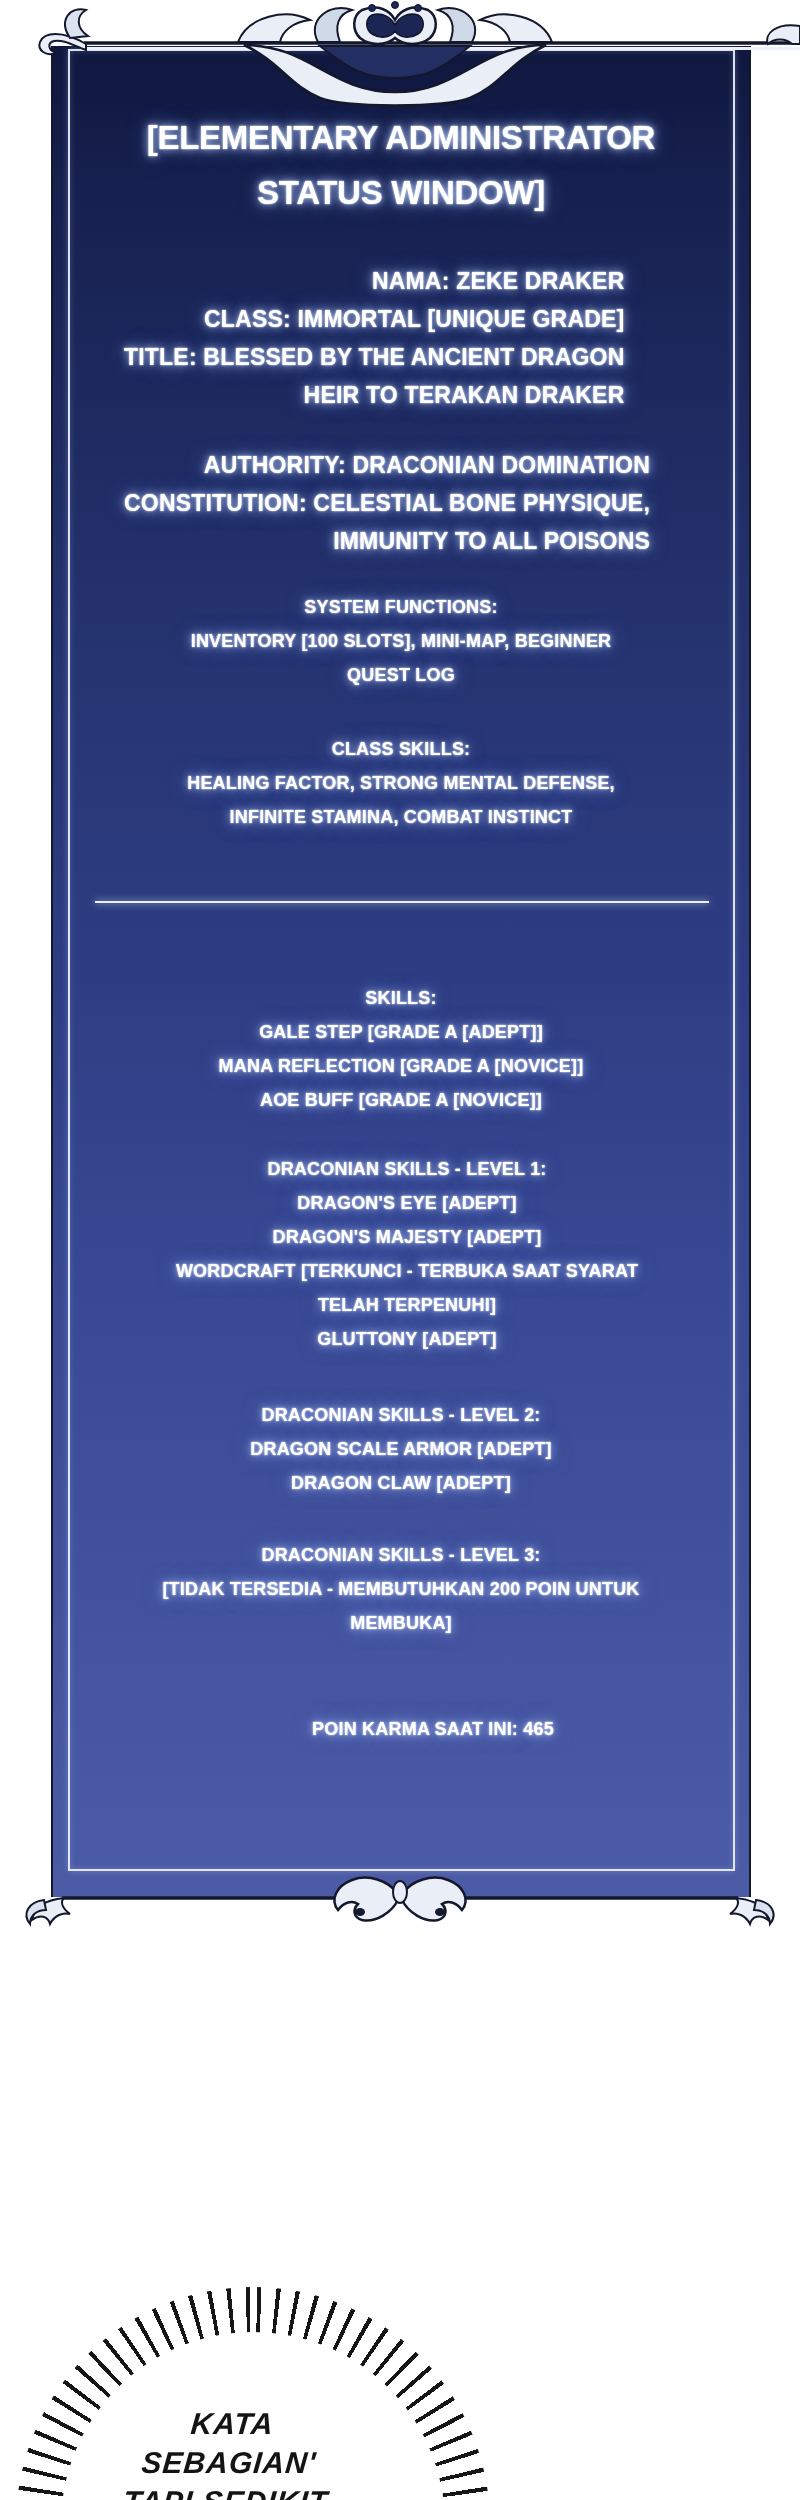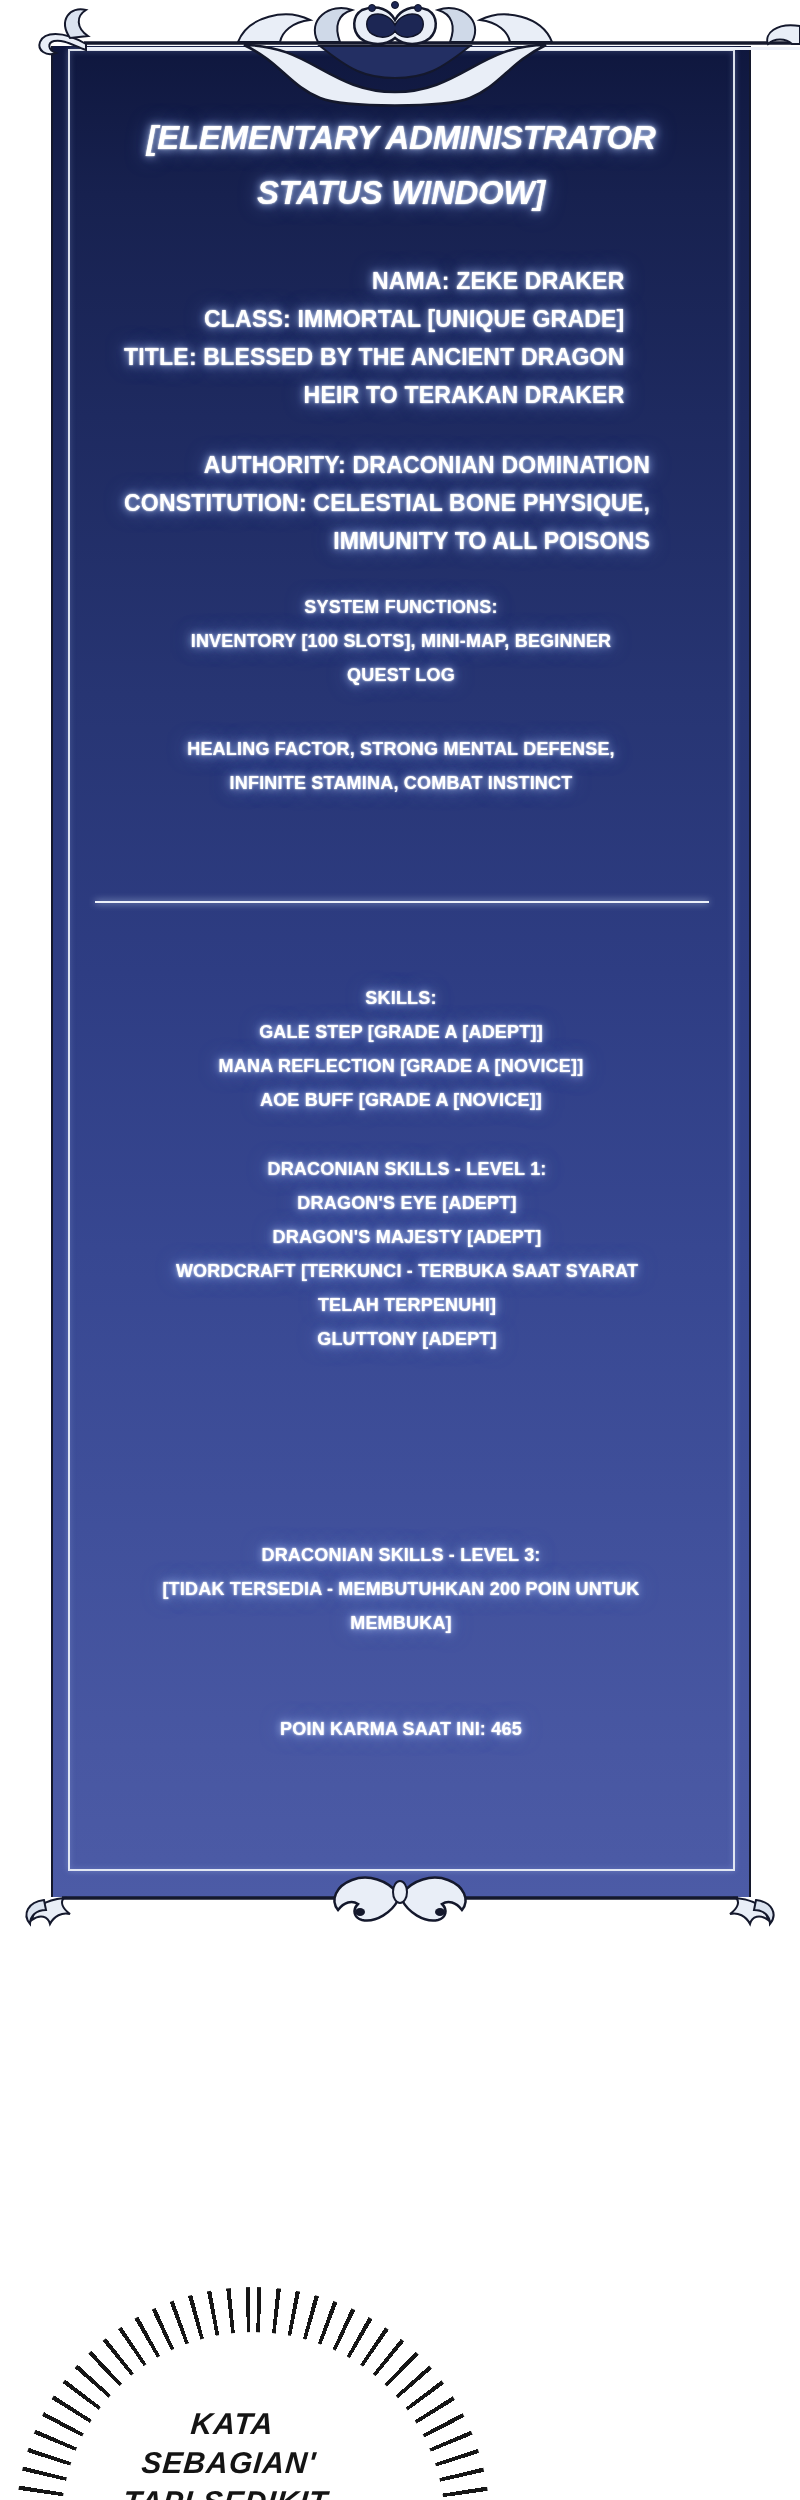--- a/index.html
+++ b/index.html
@@ -52,21 +52,21 @@
     color:#141414;font-style:italic;font-weight:bold;font-size:30px;line-height:39px;
     letter-spacing:1px;transform:skewX(-5deg);
   }
 </style>
 </head>
 <body>
 
 <div class="panel">
   <div class="inner-border"></div>
 
-  <div class="sw-block sw-title" style="top:64px;font-style:italic;">
+  <div class="sw-block sw-title" style="top:64px;">
     <div>[ELEMENTARY ADMINISTRATOR</div>
     <div>STATUS WINDOW]</div>
   </div>
 
   <div class="sw-block sw-id left" style="top:216px;">
     <div>NAMA: ZEKE DRAKER</div>
     <div>CLASS: IMMORTAL [UNIQUE GRADE]</div>
     <div>TITLE: BLESSED BY THE ANCIENT DRAGON</div>
     <div>HEIR TO TERAKAN DRAKER</div>
   </div>
@@ -77,20 +77,21 @@
     <div>IMMUNITY TO ALL POISONS</div>
   </div>
 
   <div class="sw-block" style="top:544px;">
     <div>SYSTEM FUNCTIONS:</div>
     <div>INVENTORY [100 SLOTS], MINI-MAP, BEGINNER</div>
     <div>QUEST LOG</div>
   </div>
 
   <div class="sw-block" style="top:686px;">
+    <div>CLASS SKILLS:</div>
     <div>HEALING FACTOR, STRONG MENTAL DEFENSE,</div>
     <div>INFINITE STAMINA, COMBAT INSTINCT</div>
   </div>
 
   <div class="divider"></div>
 
   <div class="sw-block" style="top:935px;">
     <div>SKILLS:</div>
     <div>GALE STEP [GRADE A [ADEPT]]</div>
     <div>MANA REFLECTION [GRADE A [NOVICE]]</div>
@@ -99,28 +100,33 @@
 
   <div class="sw-block" style="top:1106px;margin-left:6px;">
     <div>DRACONIAN SKILLS - LEVEL 1:</div>
     <div>DRAGON'S EYE [ADEPT]</div>
     <div>DRAGON'S MAJESTY [ADEPT]</div>
     <div>WORDCRAFT [TERKUNCI - TERBUKA SAAT SYARAT</div>
     <div>TELAH TERPENUHI]</div>
     <div>GLUTTONY [ADEPT]</div>
   </div>
 
+  <div class="sw-block" style="top:1352px;">
+    <div>DRACONIAN SKILLS - LEVEL 2:</div>
+    <div>DRAGON SCALE ARMOR [ADEPT]</div>
+    <div>DRAGON CLAW [ADEPT]</div>
+  </div>
 
   <div class="sw-block" style="top:1492px;">
     <div>DRACONIAN SKILLS - LEVEL 3:</div>
     <div>[TIDAK TERSEDIA - MEMBUTUHKAN 200 POIN UNTUK</div>
     <div>MEMBUKA]</div>
   </div>
 
-  <div class="sw-block" style="top:1666px;">
+  <div class="sw-block" style="top:1666px;margin-left:32px;">
     <div>POIN KARMA SAAT INI: 465</div>
   </div>
 </div>
 
 <svg class="top-ornament" viewBox="0 0 800 115" xmlns="http://www.w3.org/2000/svg">
   <rect x="84" y="47" width="716" height="3" fill="#eef2fa"></rect>
   <path d="M84,43 H800" stroke="#14182c" stroke-width="3.5" fill="none"></path>
 
   <path d="M86,44 C62,30 44,32 40,42 C37,50 46,57 56,53 C48,50 47,43 54,41 C64,39 74,46 86,50 Z" fill="#e9eef7" stroke="#14182c" stroke-width="2"></path>
   <path d="M70,38 C58,20 70,6 86,10 C76,16 76,28 88,36 Z" fill="#dbe3f0" stroke="#14182c" stroke-width="2"></path>

